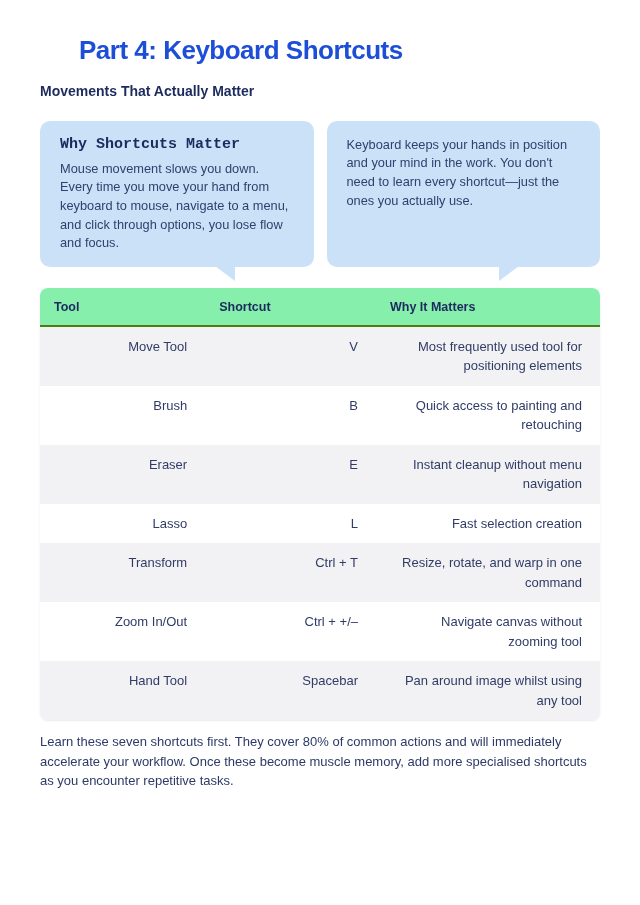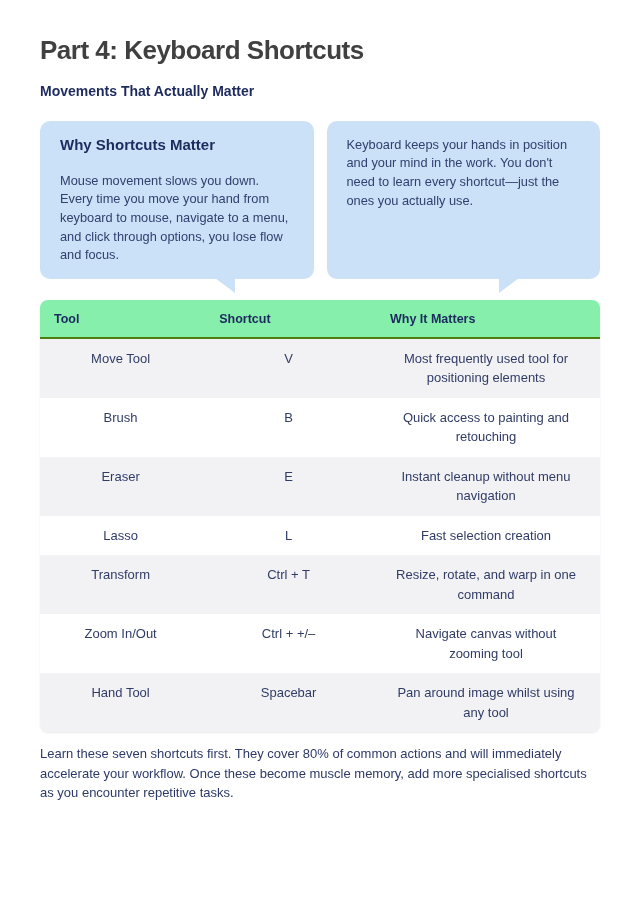--- a/index.html
+++ b/index.html
@@ -14,22 +14,23 @@
   .page {
     width: 640px;
     height: 905px;
     padding: 36px 40px 0 40px;
     background: #ffffff;
   }
   .doc-title {
     font-size: 26px;
     font-weight: bold;
     letter-spacing: -0.5px;
-    color: #404040;
+    color: #1d4ed8;
     line-height: 1.15;
+    margin-left: 39px;
   }
   .doc-subtitle {
     margin-top: 17px;
     font-size: 14px;
     font-weight: bold;
     color: #1c2a5e;
   }
   .callout-row {
     display: flex;
     gap: 13px;
@@ -40,21 +41,22 @@
     position: relative;
     flex: 1 1 0;
     background: #cbe1f8;
     border-radius: 10px;
     padding: 15px 20px 14px 20px;
   }
   .callout-title {
     font-size: 15px;
     font-weight: bold;
     color: #1c2a5e;
-    margin-bottom: 19px;
+    margin-bottom: 7px;
+    font-family: Liberation Mono, monospace;
   }
   .callout-body {
     font-size: 12.8px;
     line-height: 1.45;
     color: #31406e;
   }
   .callout-tail {
     position: absolute;
     bottom: -14px;
     width: 0;
@@ -90,21 +92,21 @@
     background: #86efac;
     text-align: left;
     font-size: 12.5px;
     font-weight: bold;
     color: #1c2a5e;
     padding: 12px 14px 11px 14px;
     border-bottom: 2px solid #4d7c0f;
   }
   .shortcut-table td {
     vertical-align: top;
-    text-align: center;
+    text-align: right;
     color: #303c66;
     line-height: 1.5;
     padding: 10px 18px 10px 14px;
   }
   .shortcut-table tbody tr:nth-child(odd) td { background: #f2f2f4; }
   .shortcut-table tbody tr:nth-child(even) td { background: #ffffff; }
   .col-tool { width: 29.5%; }
   .col-shortcut { width: 30.5%; }
   .col-why { width: 40%; }
   .footer-note {

